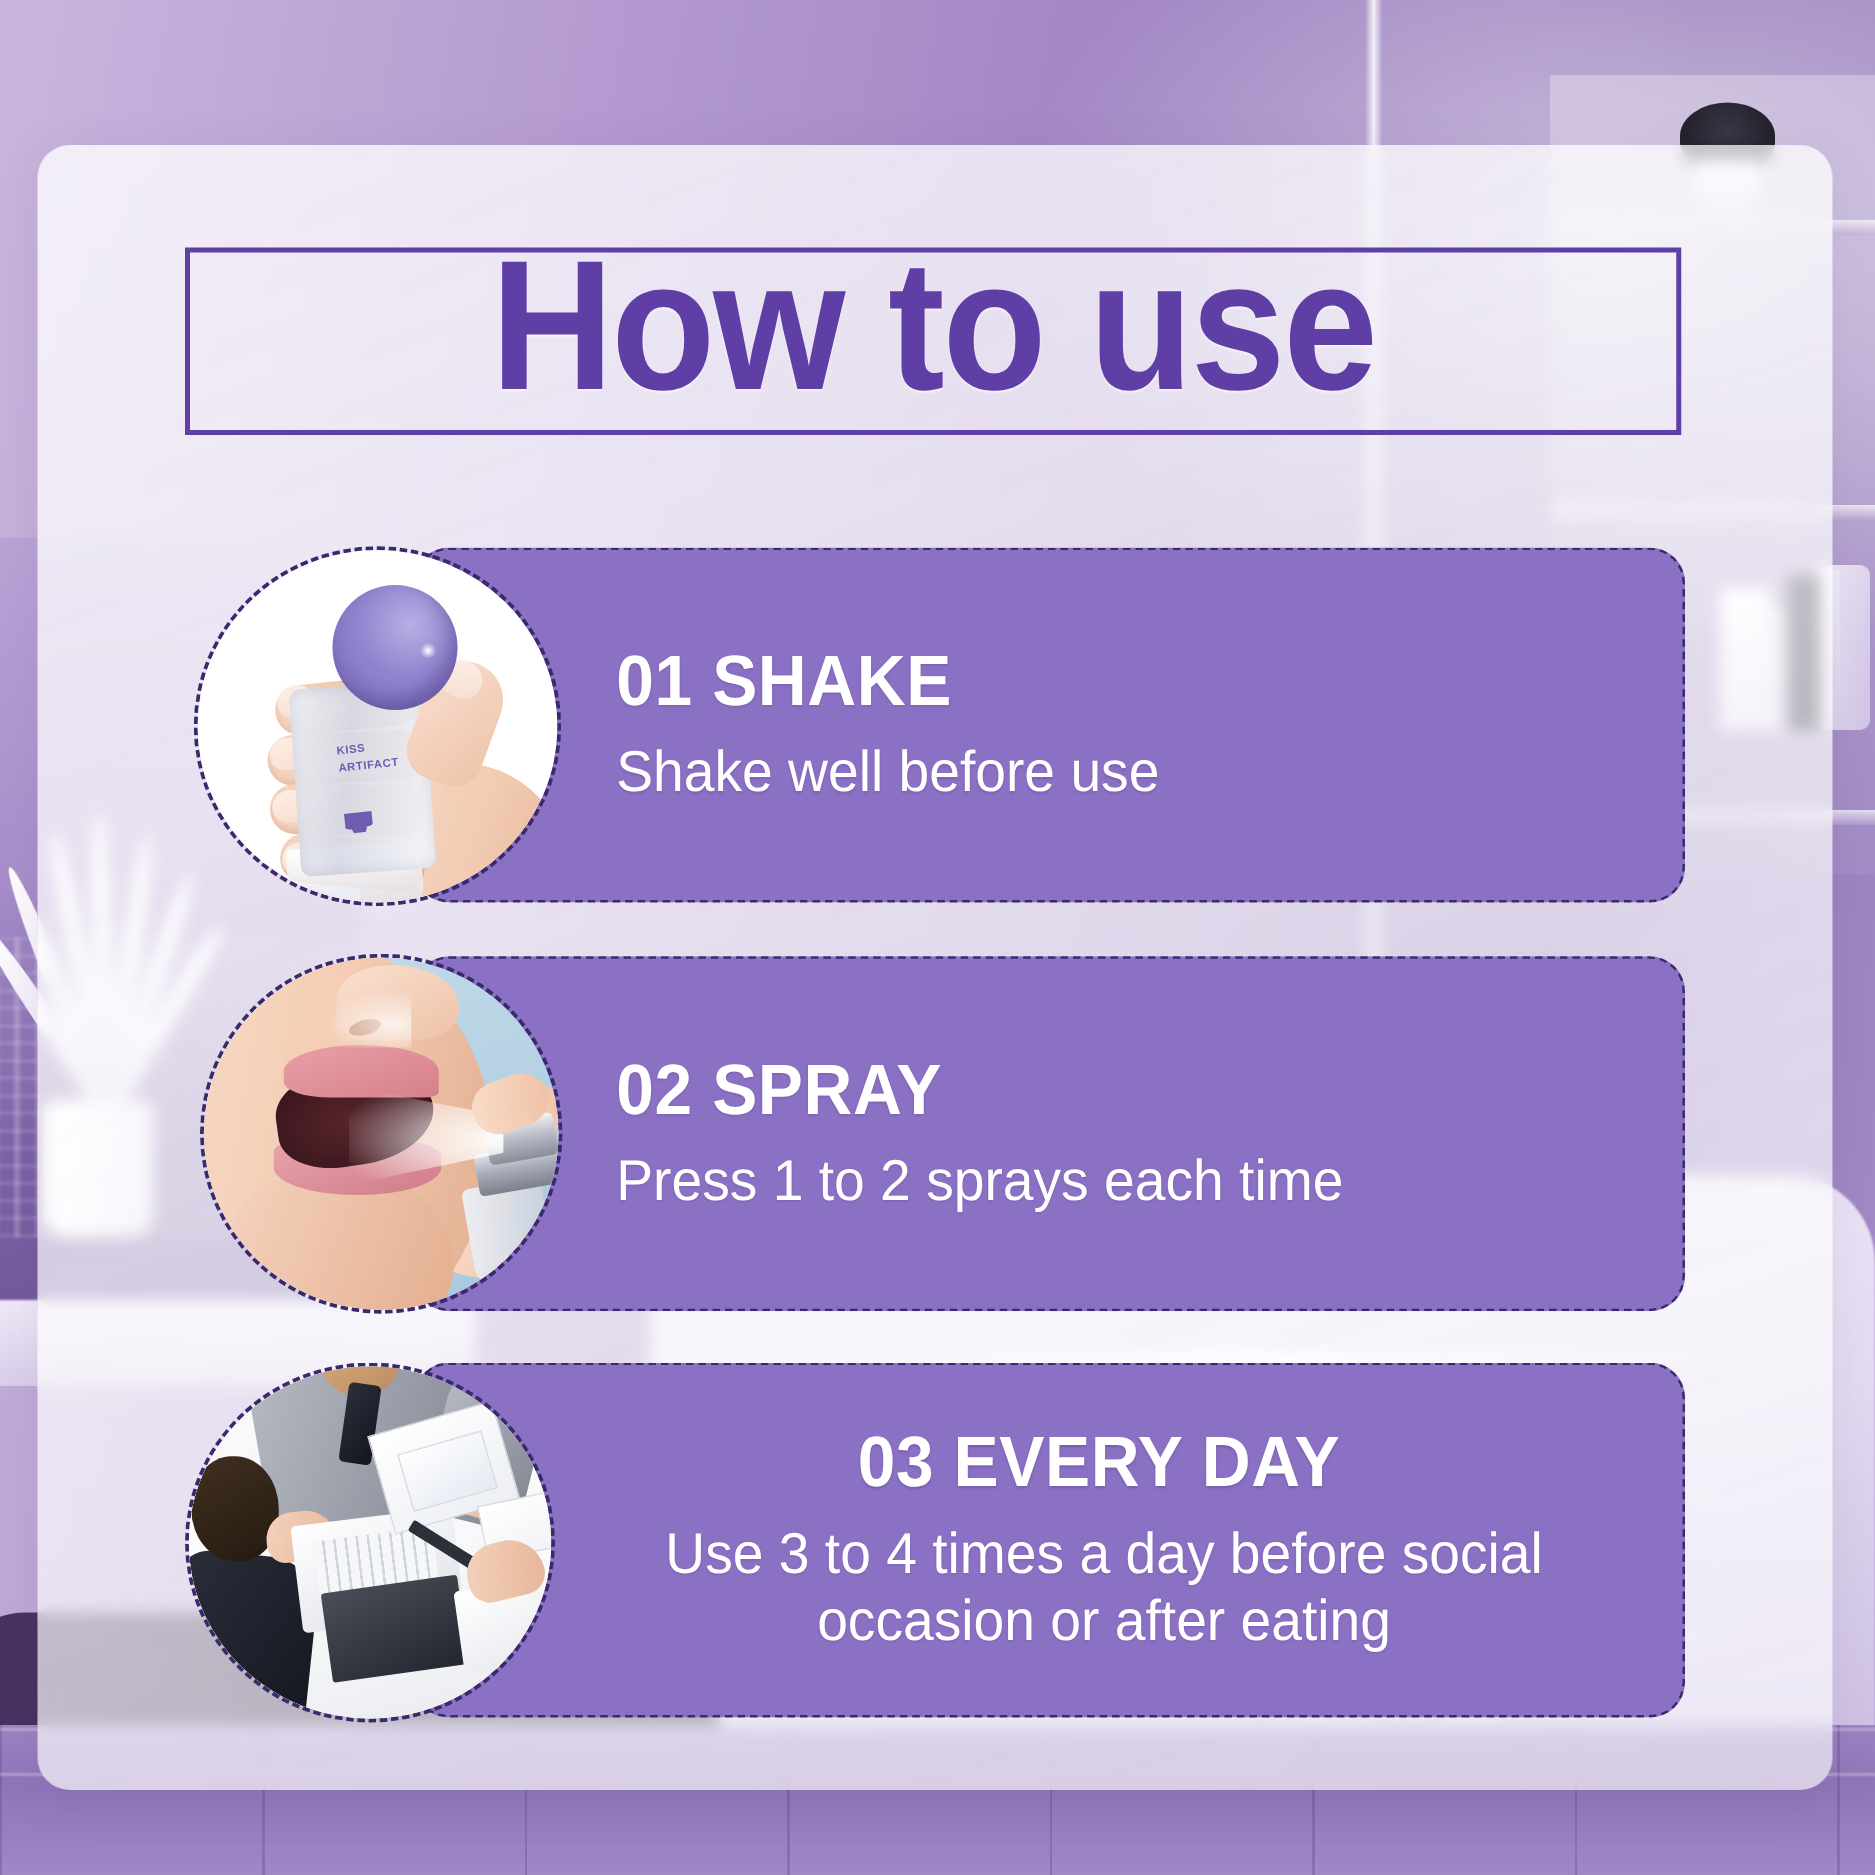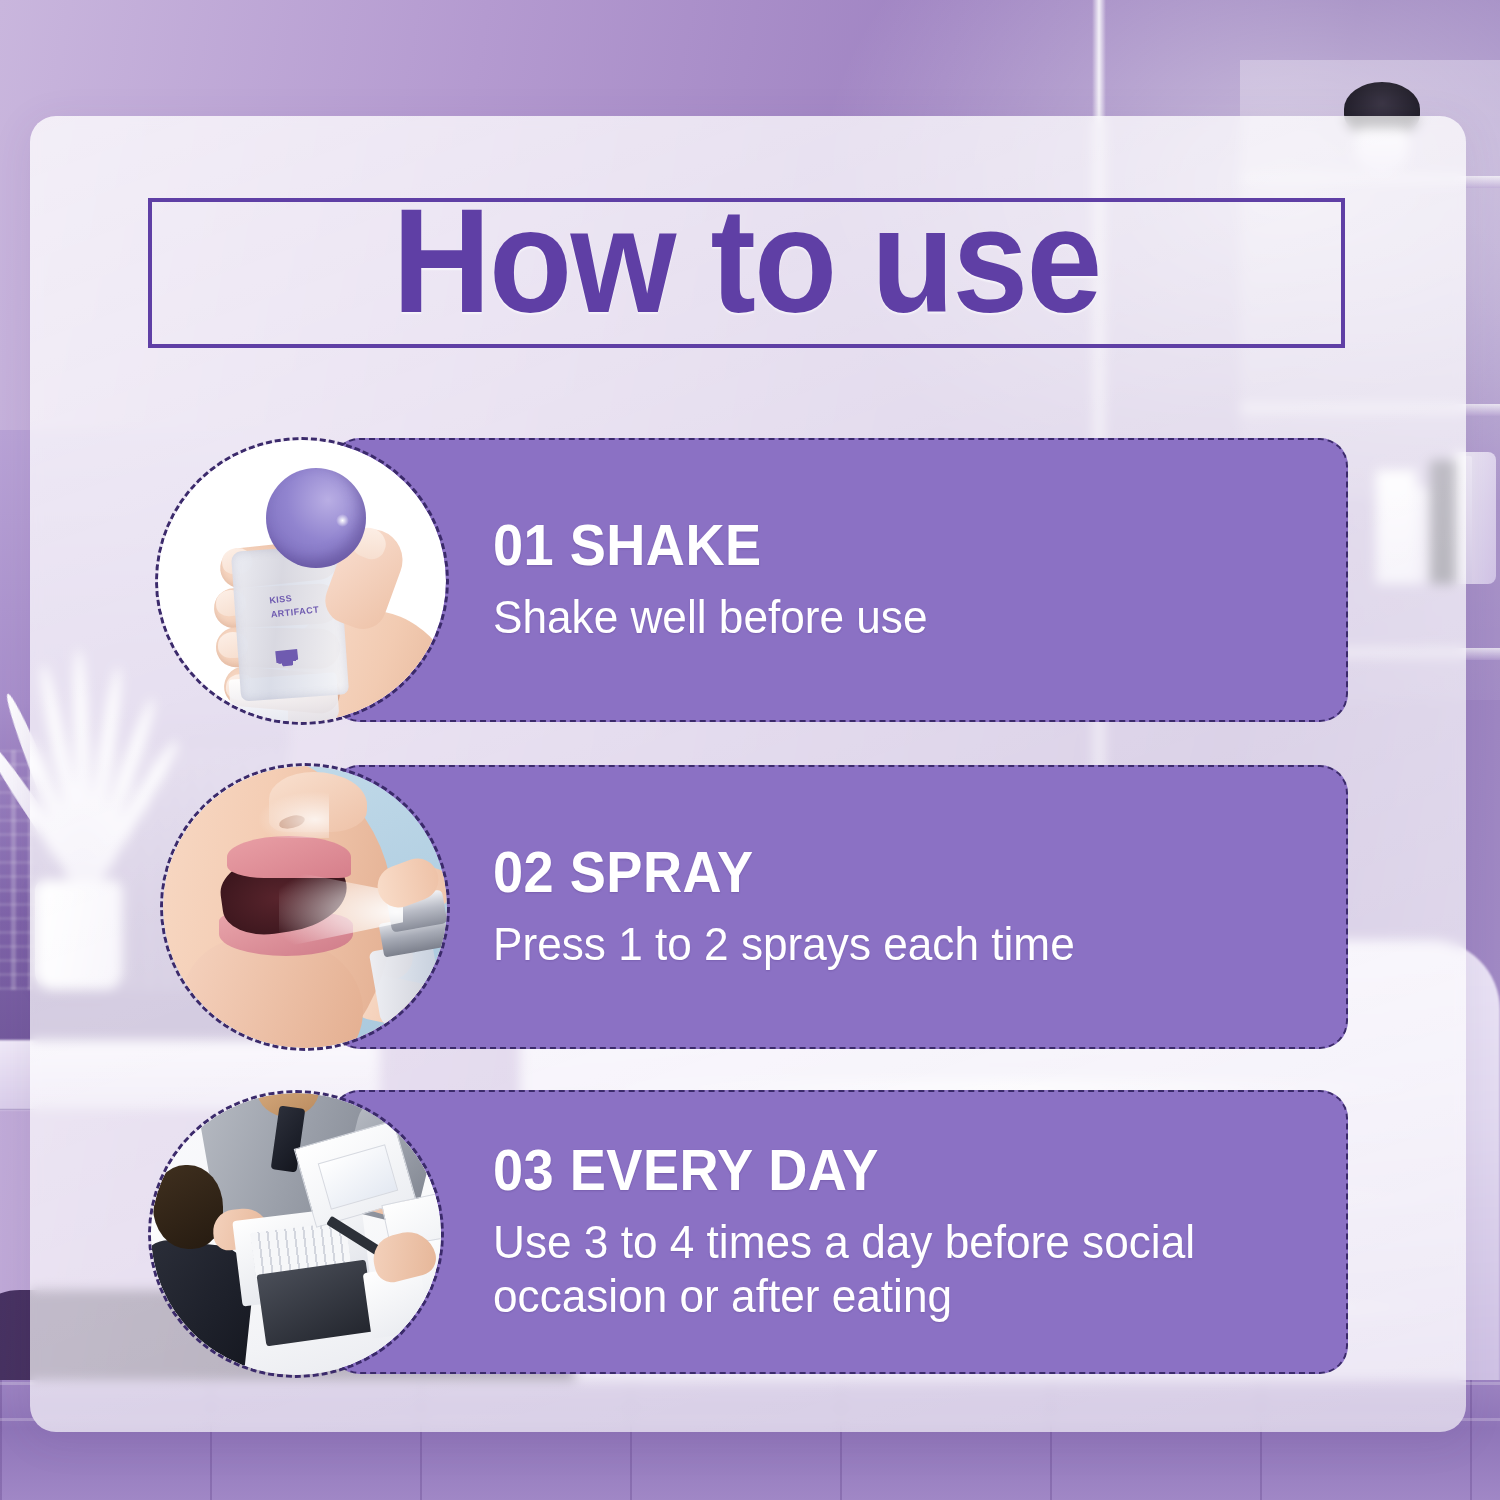--- a/index.html
+++ b/index.html
@@ -493,21 +493,21 @@
     <div class="d2-lip-top"></div>
     <div class="d2-bottle-body"></div>
     <div class="d2-bottle-neck"></div>
     <div class="d2-bottle-cap"></div>
     <div class="d2-mist"></div>
     <div class="d2-mist2"></div>
     <div class="d2-finger" style="left:214px;top:96px;width:62px;height:42px;transform:rotate(-20deg);"></div>
   </div>
 </div>
 
-<div class="step" style="top:1090px;height:284px;">
+<div class="step" style="top:1090px;height:284px;text-align:center;">
   <div class="step-body">
     <div class="step-title">03 EVERY DAY</div>
     <div class="step-desc">Use 3 to 4 times a day before social occasion or after eating</div>
   </div>
 </div>
 <div class="disc" style="left:148px;top:1090px;width:296px;height:288px;">
   <div class="disc-inner">
     <div class="d3-bg"></div>
     <div class="d3-table"></div>
 

